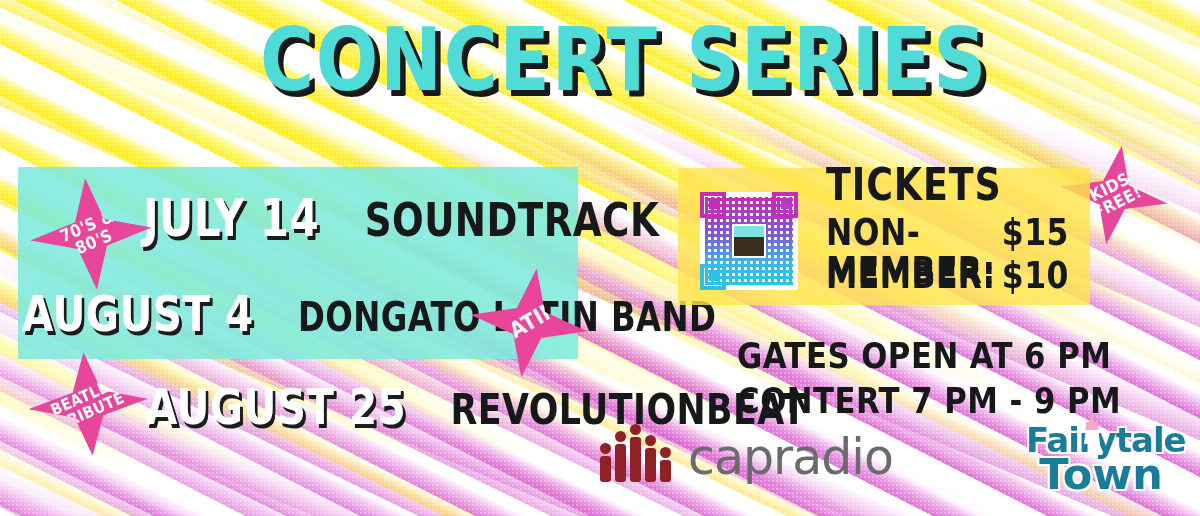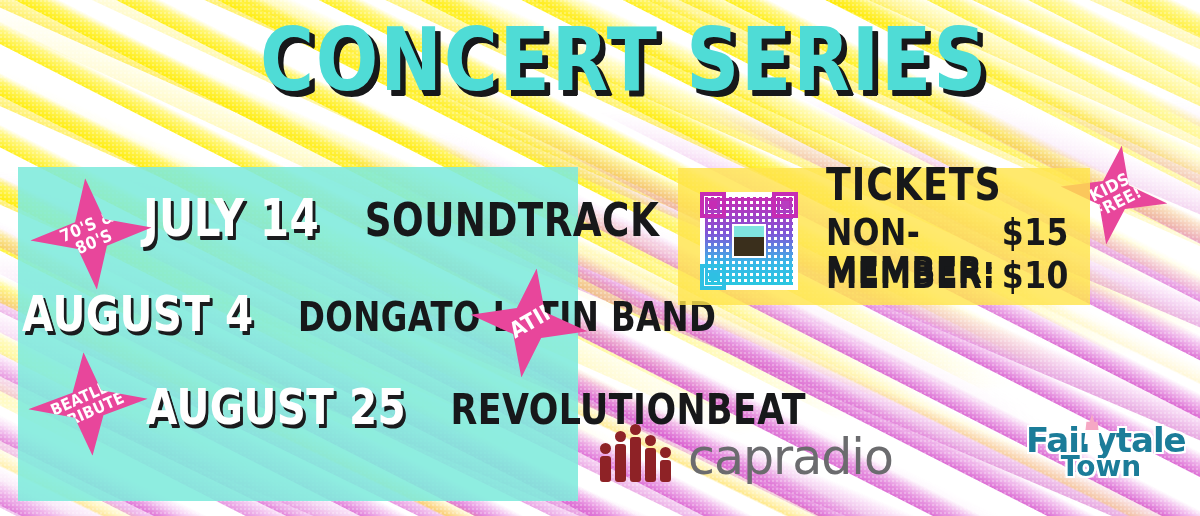--- a/index.html
+++ b/index.html
@@ -96,21 +96,21 @@
       5px 5px 0 #17181a,
       5px 6px 0 #17181a,
       6px 5px 0 #17181a;
     white-space:nowrap;
     -webkit-user-select:none;user-select:none;
   }
 
   
   #lineup-panel{
     position:absolute;
-    left:18px; top:167px; width:560px; height:334px;
+    left:18px; top:167px; width:560px; height:192px;
     background:rgba(126,235,220,.88);
     overflow:visible;
   }
   .lineup-row{
     position:absolute;
     white-space:nowrap;
     font-family:"DejaVu Sans Condensed","Liberation Sans Narrow","Liberation Sans",sans-serif;
     font-weight:bold;
     line-height:1;
     transform:scaleX(.9);
@@ -237,21 +237,21 @@
   
   #fairytale{position:absolute; left:1026px; top:424px; width:150px; height:82px; text-align:center;}
   .ft-line{
     font-family:"DejaVu Sans","Liberation Sans",sans-serif;
     font-weight:bold; color:#1B7C99; line-height:.95;
     text-shadow:
       -2px -2px 0 #fff, 2px -2px 0 #fff, -2px 2px 0 #fff, 2px 2px 0 #fff,
       0 -2px 0 #fff, 0 2px 0 #fff, -2px 0 0 #fff, 2px 0 0 #fff;
   }
   #ft-1{font-size:34px; letter-spacing:-1px;}
-  #ft-2{font-size:28px; letter-spacing:0px; margin-top:-2px;}
+  #ft-2{font-size:43px; letter-spacing:0px; margin-top:-2px;}
   #ft-castle{
     position:absolute; left:56px; top:-10px; width:20px; height:30px;
     background:linear-gradient(180deg,#f6a8c4 0 55%,#ffffff 55% 100%);
     -webkit-clip-path:polygon(50% 0,62% 26%,78% 26%,90% 100%,10% 100%,22% 26%,38% 26%);
             clip-path:polygon(50% 0,62% 26%,78% 26%,90% 100%,10% 100%,22% 26%,38% 26%);
   }
 </style>
 </head>
 <body>
 
@@ -323,20 +323,24 @@
 
   <div class="tk-line" id="tk-nonmember">
     <span>NON-MEMBER:</span>
     <span>$15</span>
   </div>
   <div class="tk-line" id="tk-member">
     <span>MEMBER:</span>
     <span>$10</span>
   </div>
 
+  <div id="times-wrap">
+    <div class="times-line" id="times-1">GATES OPEN AT 6 PM</div>
+    <div class="times-line" id="times-2">CONTERT 7 PM - 9 PM</div>
+  </div>
 
   <div id="capradio">
     <div id="capradio-mark">
       <span style="left:0px;width:11px;height:26px;"></span>
       <i class="cr-head" style="left:0px;bottom:28px;width:11px;height:11px;"></i>
       <span style="left:15px;width:11px;height:38px;"></span>
       <i class="cr-head" style="left:15px;bottom:40px;width:11px;height:11px;"></i>
       <span style="left:30px;width:11px;height:45px;"></span>
       <i class="cr-head" style="left:30px;bottom:47px;width:11px;height:11px;"></i>
       <span style="left:45px;width:11px;height:34px;"></span>

